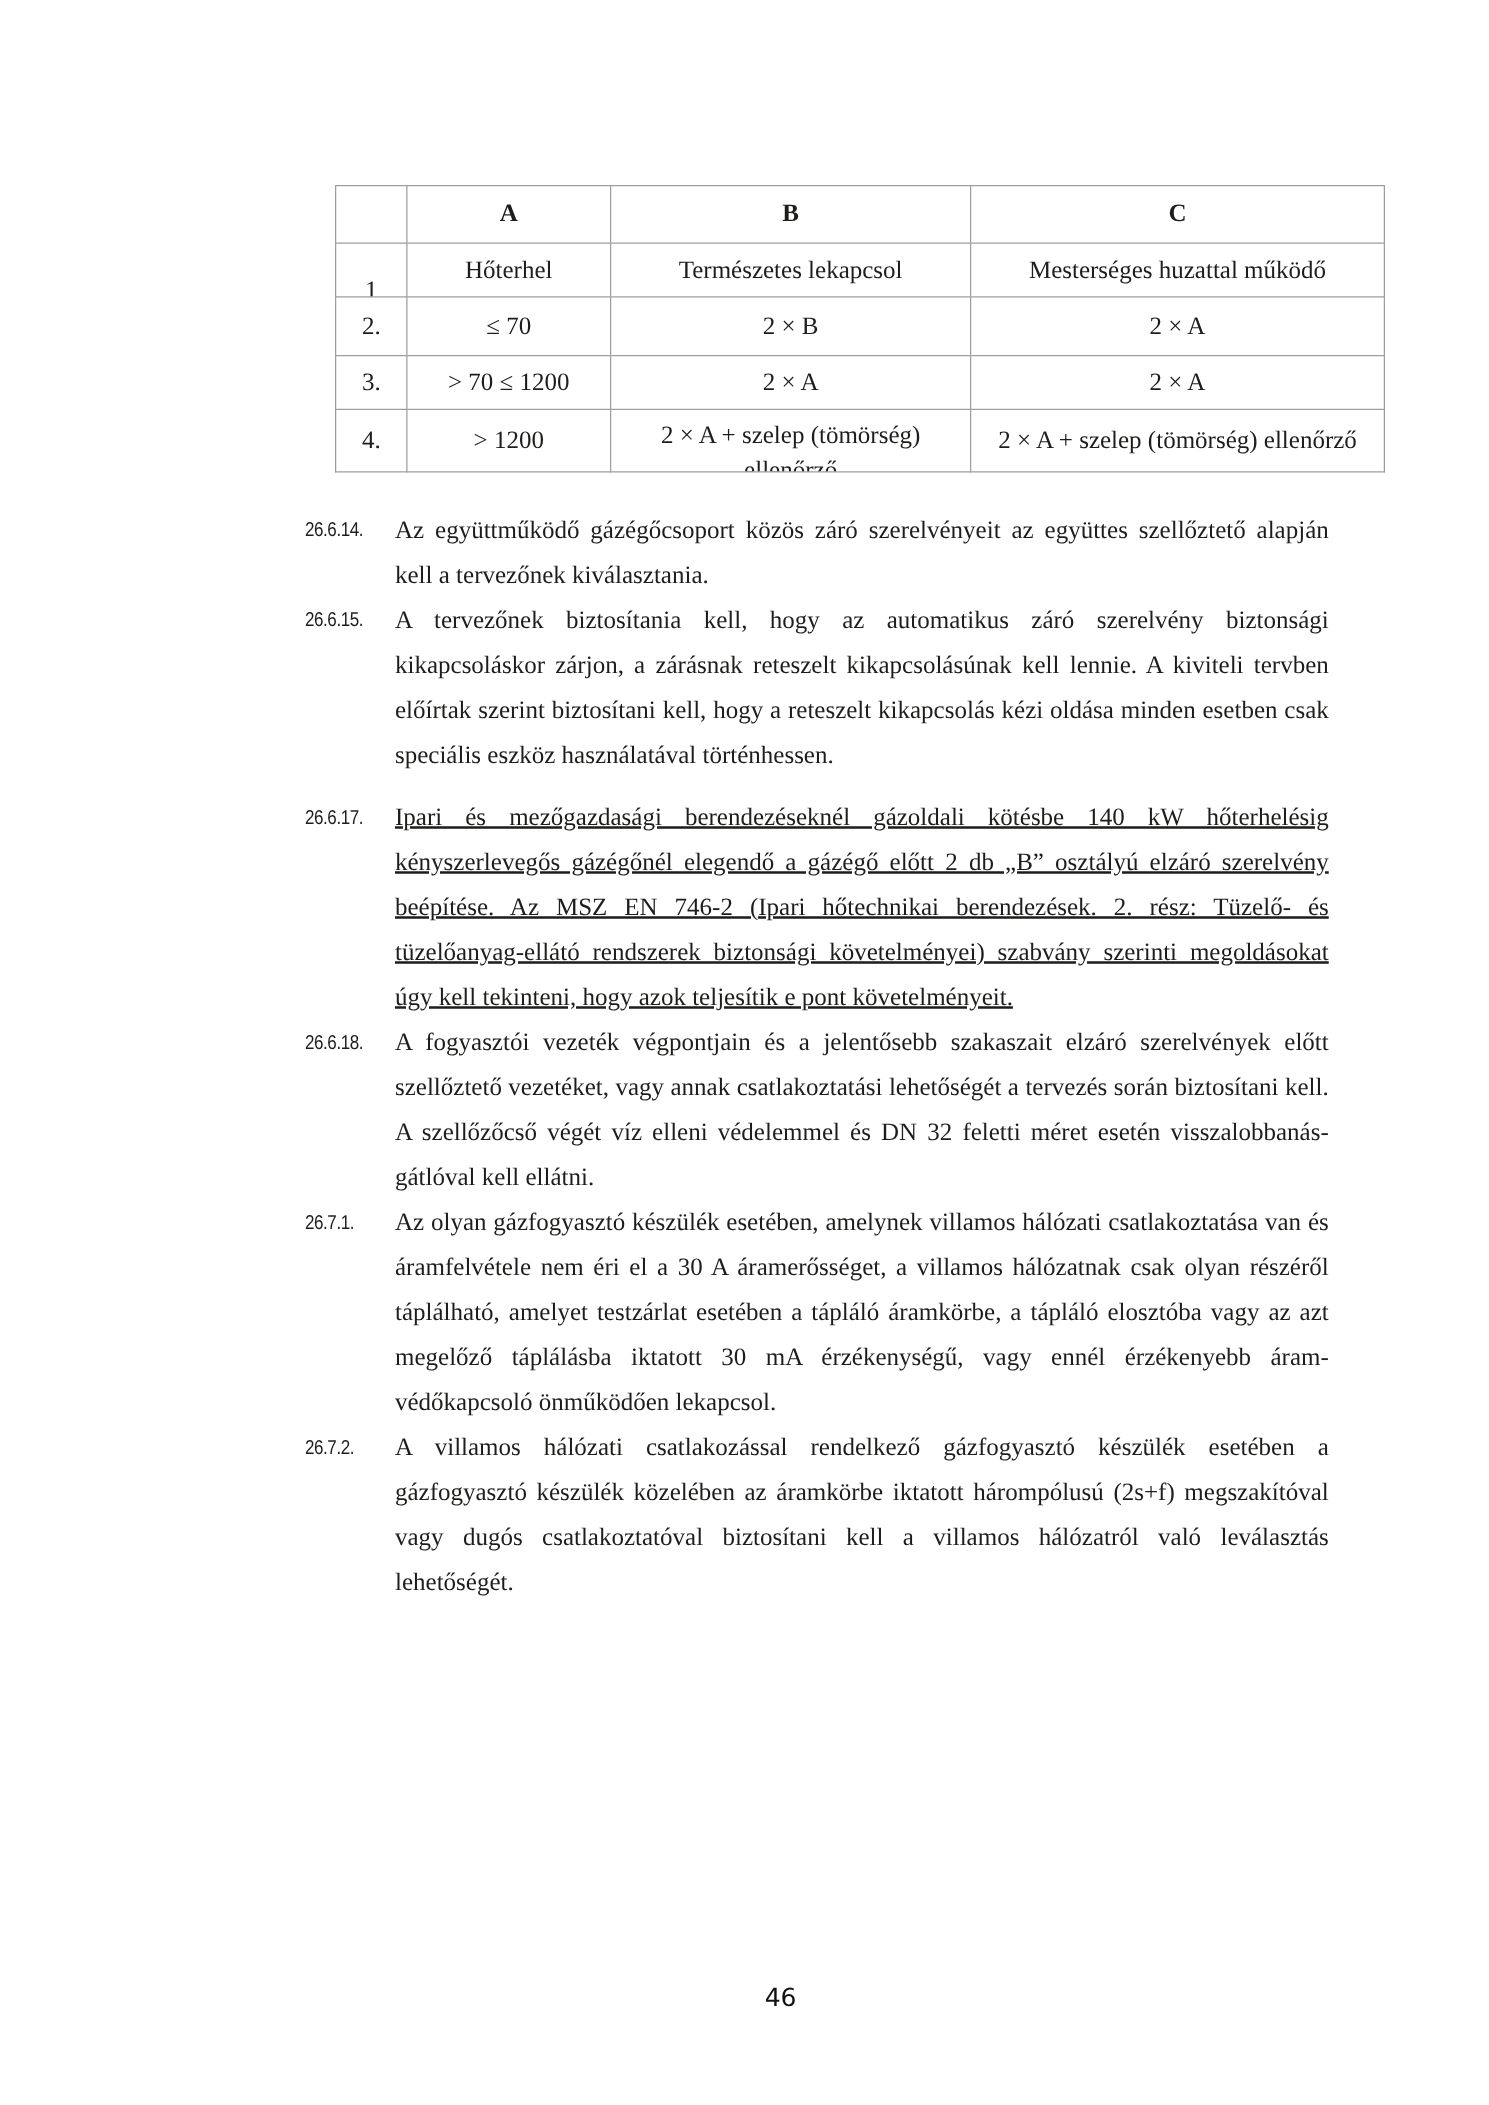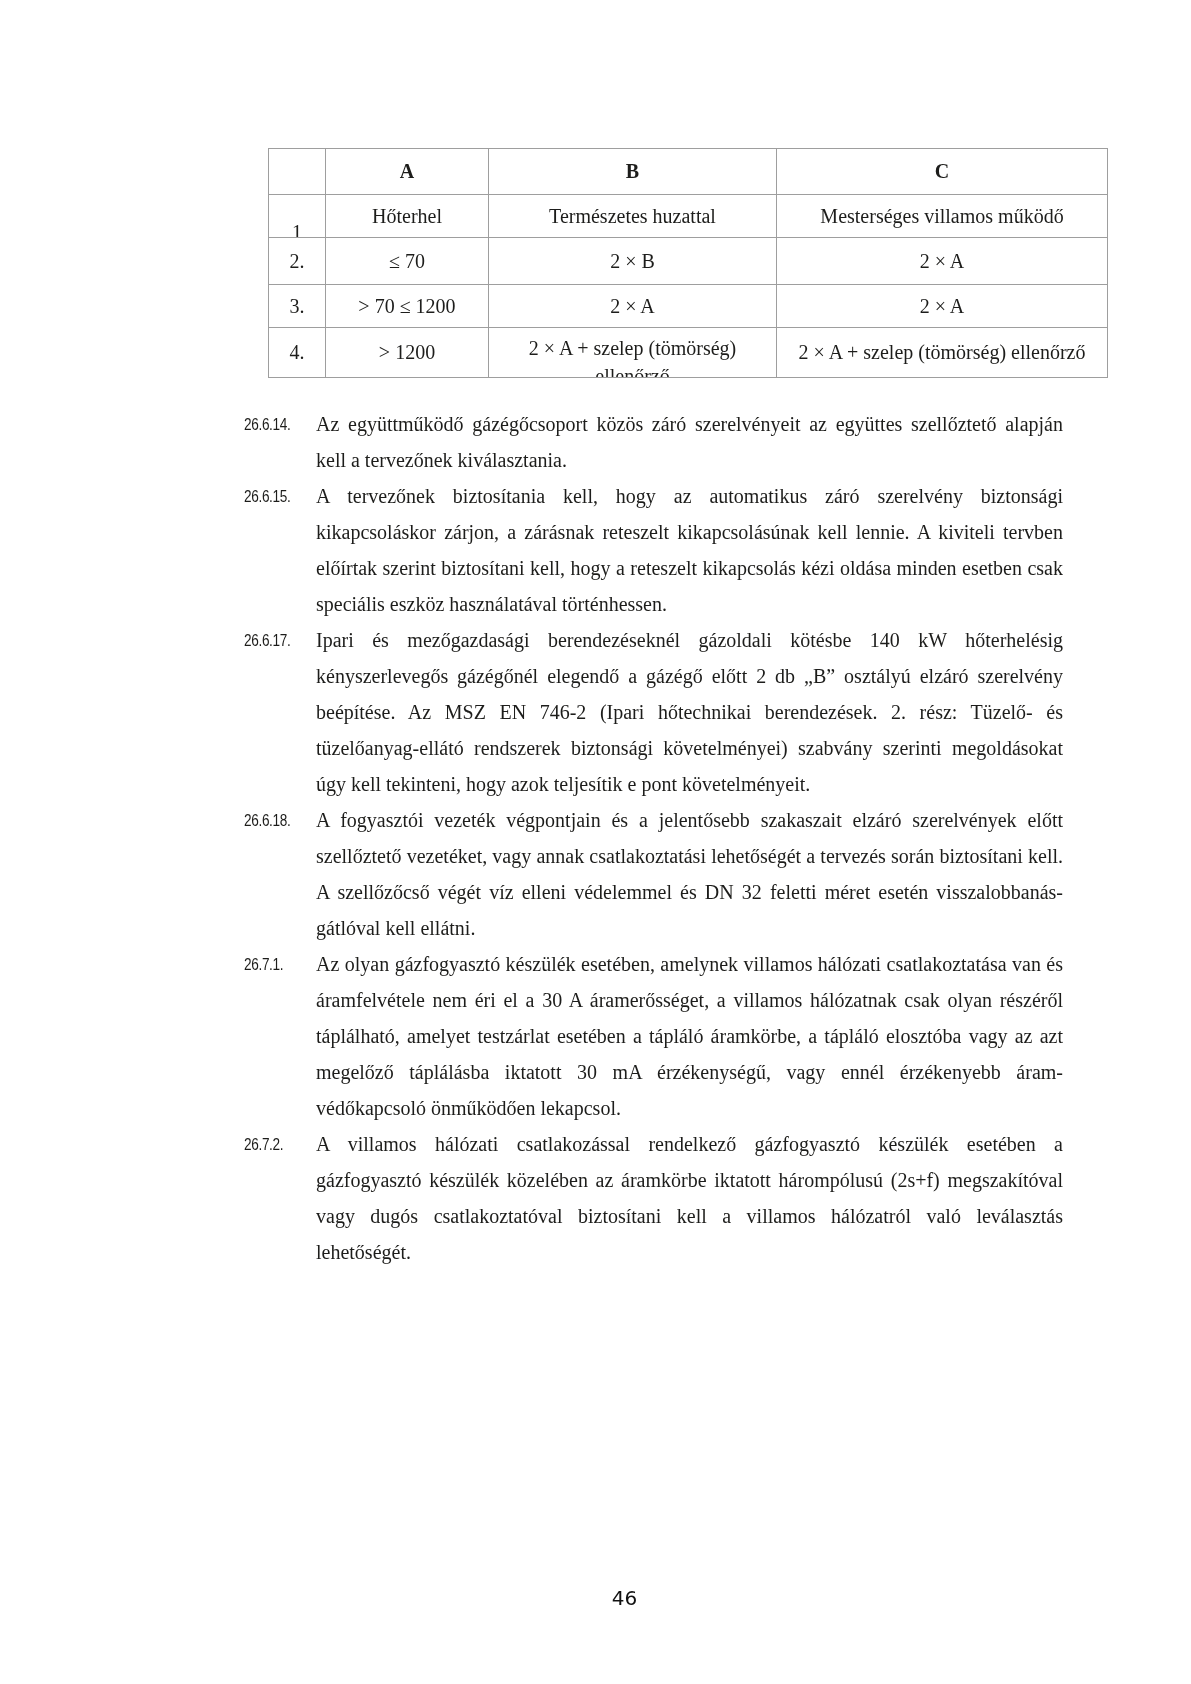--- a/index.html
+++ b/index.html
@@ -77,21 +77,21 @@
     font-family: "Liberation Sans", "DejaVu Sans", sans-serif;
     font-size: 16px;
     letter-spacing: -0.4px;
     line-height: 36px;
     white-space: nowrap;
     transform: scaleX(0.85);
     transform-origin: left center;
   }
   .item.lvl2 { margin-left: 247px; }
   .item.lvl2 .num { left: -52px; font-size: 17px; }
-  .item.mt { margin-top: 0; }
+  .item.mt { margin-top: 14px; text-decoration: underline; }
   .item.fj { text-align-last: justify; }
 
   
   .pagenum {
     position: absolute;
     top: 1586px;
     left: 0;
     width: 1191px;
     text-align: center;
     font-family: "DejaVu Sans", "Liberation Sans", sans-serif;
@@ -119,22 +119,22 @@
         <td>B</td>
         <td>C</td>
       </tr>
       <tr class="row-1">
         <td class="numcell">
           <div class="numclip">
               <span>1</span>
             </div>
         </td>
         <td>Hőterhel</td>
-        <td>Természetes huzattal</td>
-        <td>Mesterséges villamos működő</td>
+        <td>Természetes lekapcsol</td>
+        <td>Mesterséges huzattal működő</td>
       </tr>
       <tr class="row-2">
         <td>2.</td>
         <td>≤ 70</td>
         <td>2 × B</td>
         <td>2 × A</td>
       </tr>
       <tr class="row-3">
         <td>3.</td>
         <td>&gt; 70 ≤ 1200</td>

